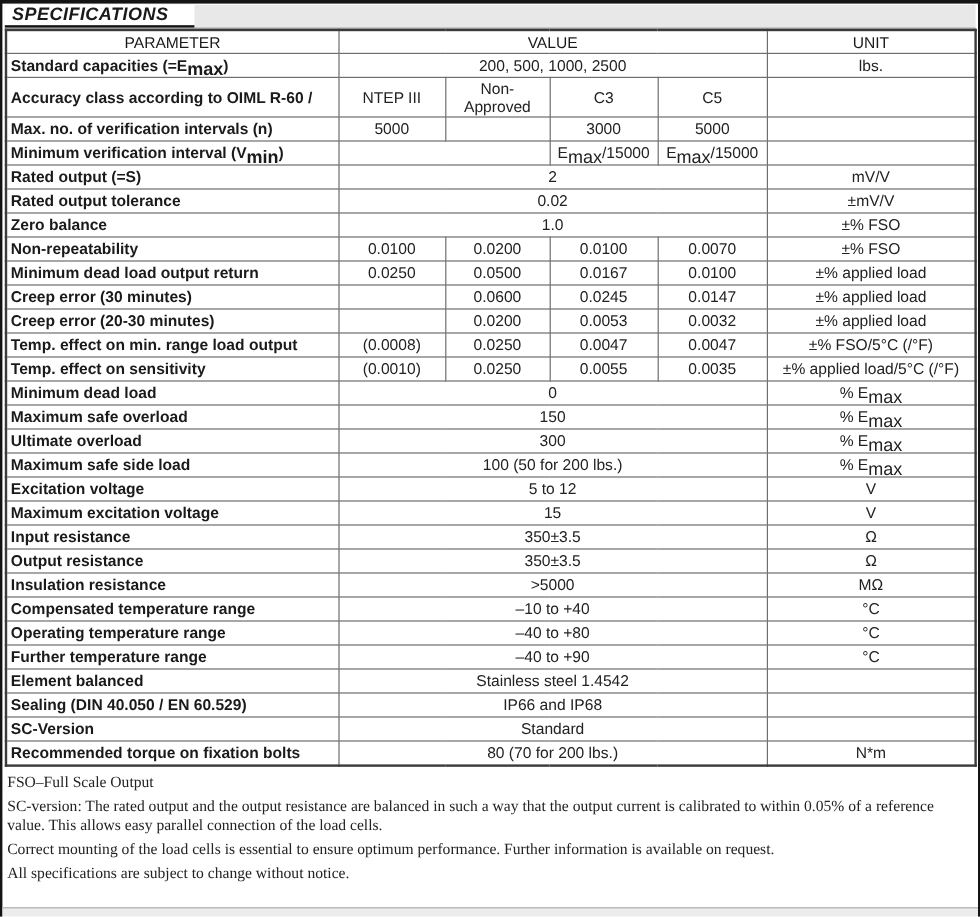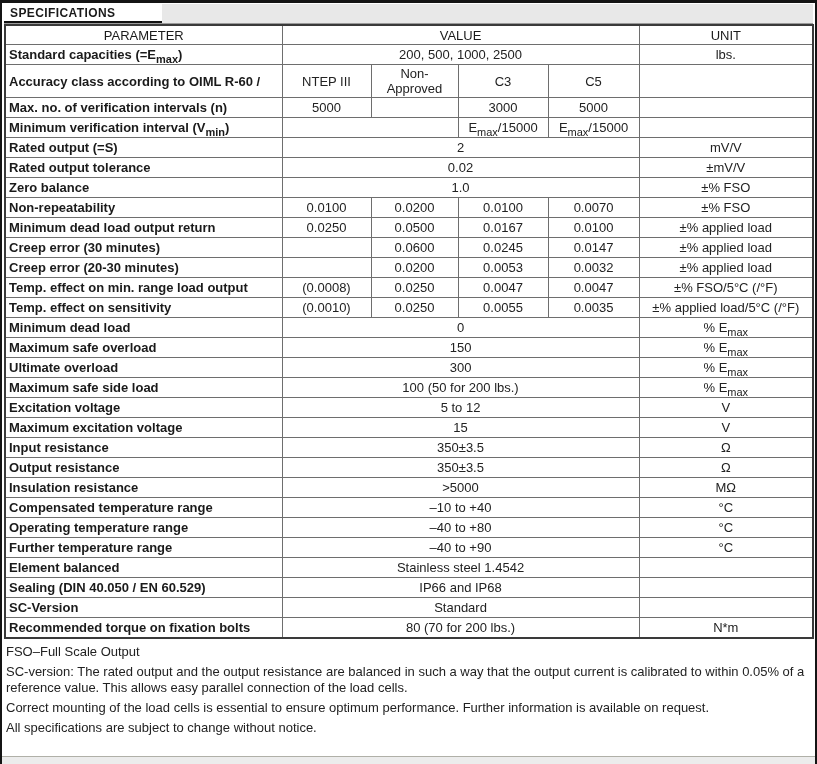--- a/index.html
+++ b/index.html
@@ -27,25 +27,26 @@
     background: #e8e8e8;
     border-bottom: 1px solid #9a9a9a;
     display: flex;
     align-items: stretch;
   }
   .title-box {
     width: 152px;
     background: #ffffff;
     border-bottom: 2px solid #111111;
     font-weight: bold;
-    font-size: 12px;
+    font-size: 15px;
     letter-spacing: 0.4px;
     display: flex;
     align-items: center;
     padding-left: 6px;
+    font-style: italic;
   }
   
   table.spec {
     margin-left: 2px;
     width: 808px;
     border-collapse: collapse;
     table-layout: fixed;
     border: 2px solid #3a3a3a;
   }
   table.spec th, table.spec td {
@@ -67,32 +68,33 @@
     text-align: left;
     padding-left: 5px;
   }
   td.val, td.unit {
     text-align: center;
     font-weight: normal;
     color: #222;
   }
   td.wrap { white-space: normal; }
   sub {
-    font-size: 11px;
+    font-size: 15px;
     line-height: 0;
   }
   
   .notes {
     margin: 5px 4px 0 4px;
     font-size: 13px;
     color: #222;
   }
   .notes p {
     margin: 0 0 4px 0;
     line-height: 16px;
+    font-family: Liberation Serif, serif;
   }
   
   .bottom-strip {
     position: absolute;
     left: 0;
     bottom: 0;
     width: 100%;
     height: 7px;
     background: #ececec;
     border-top: 1px solid #b0b0a8;

